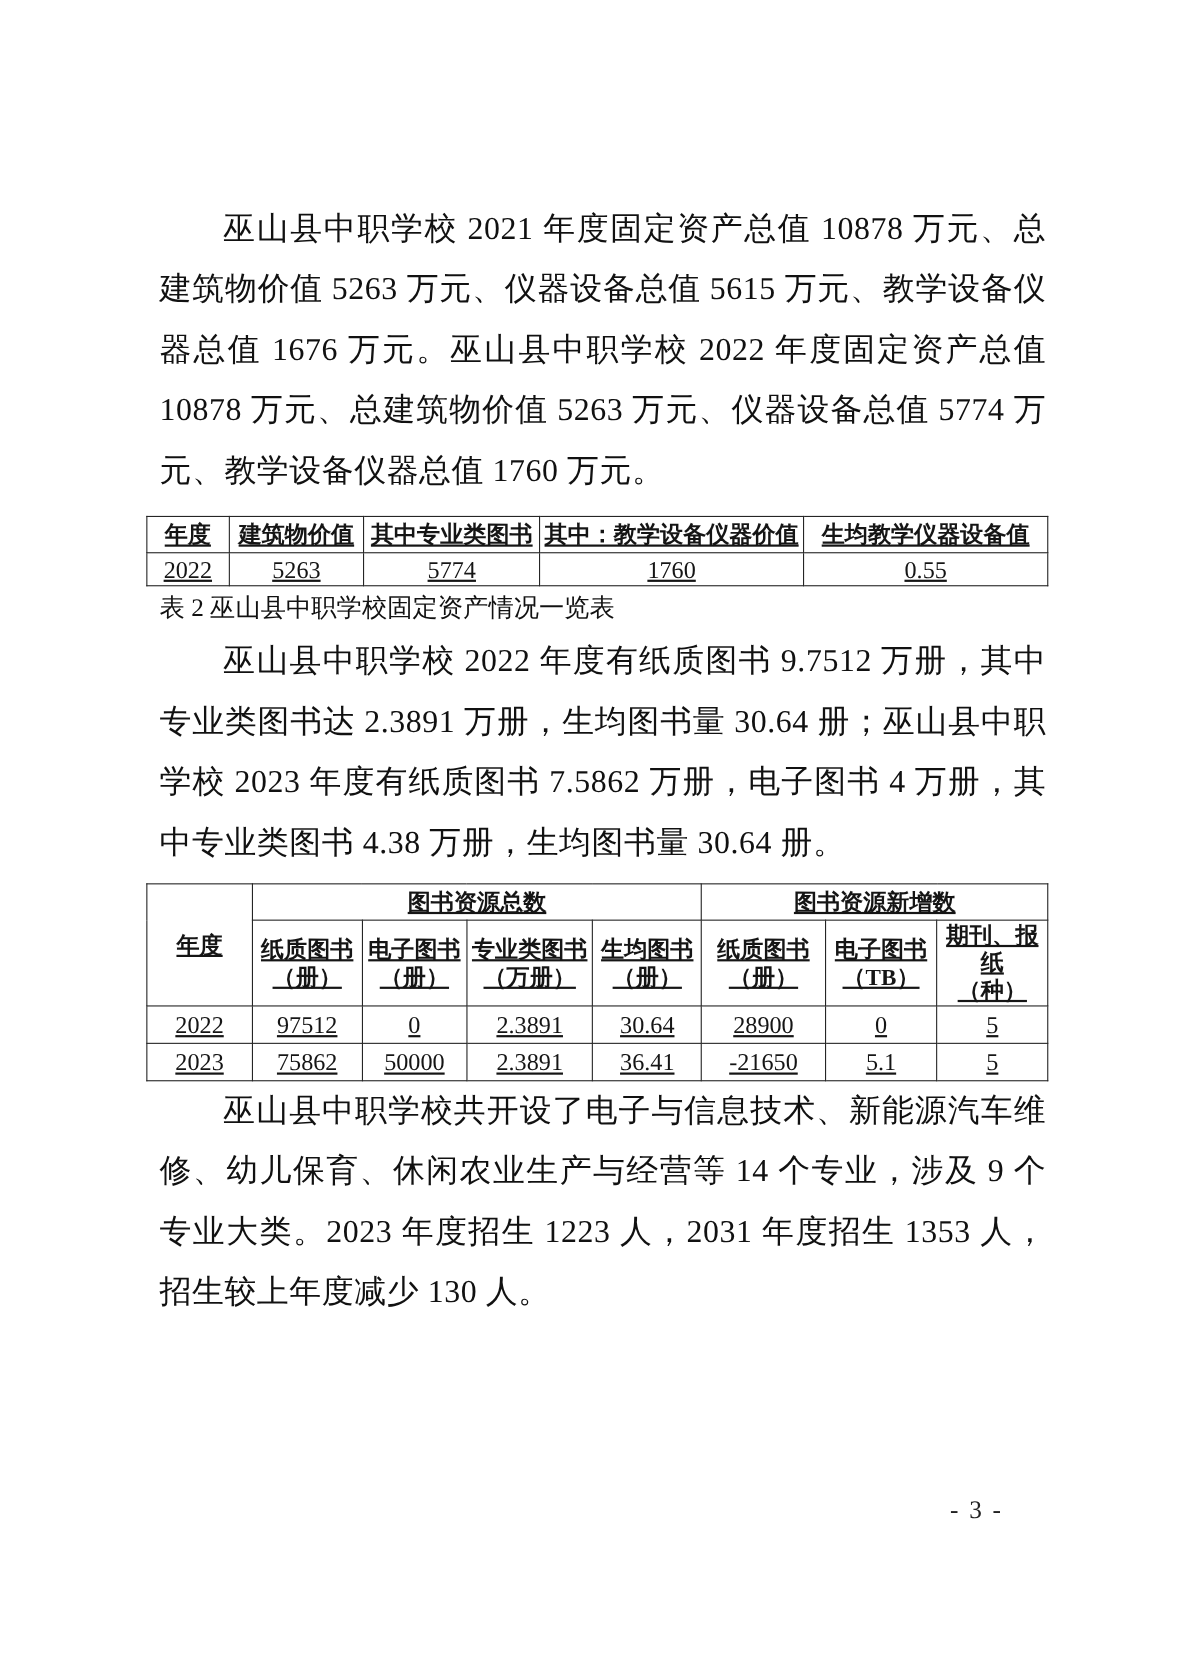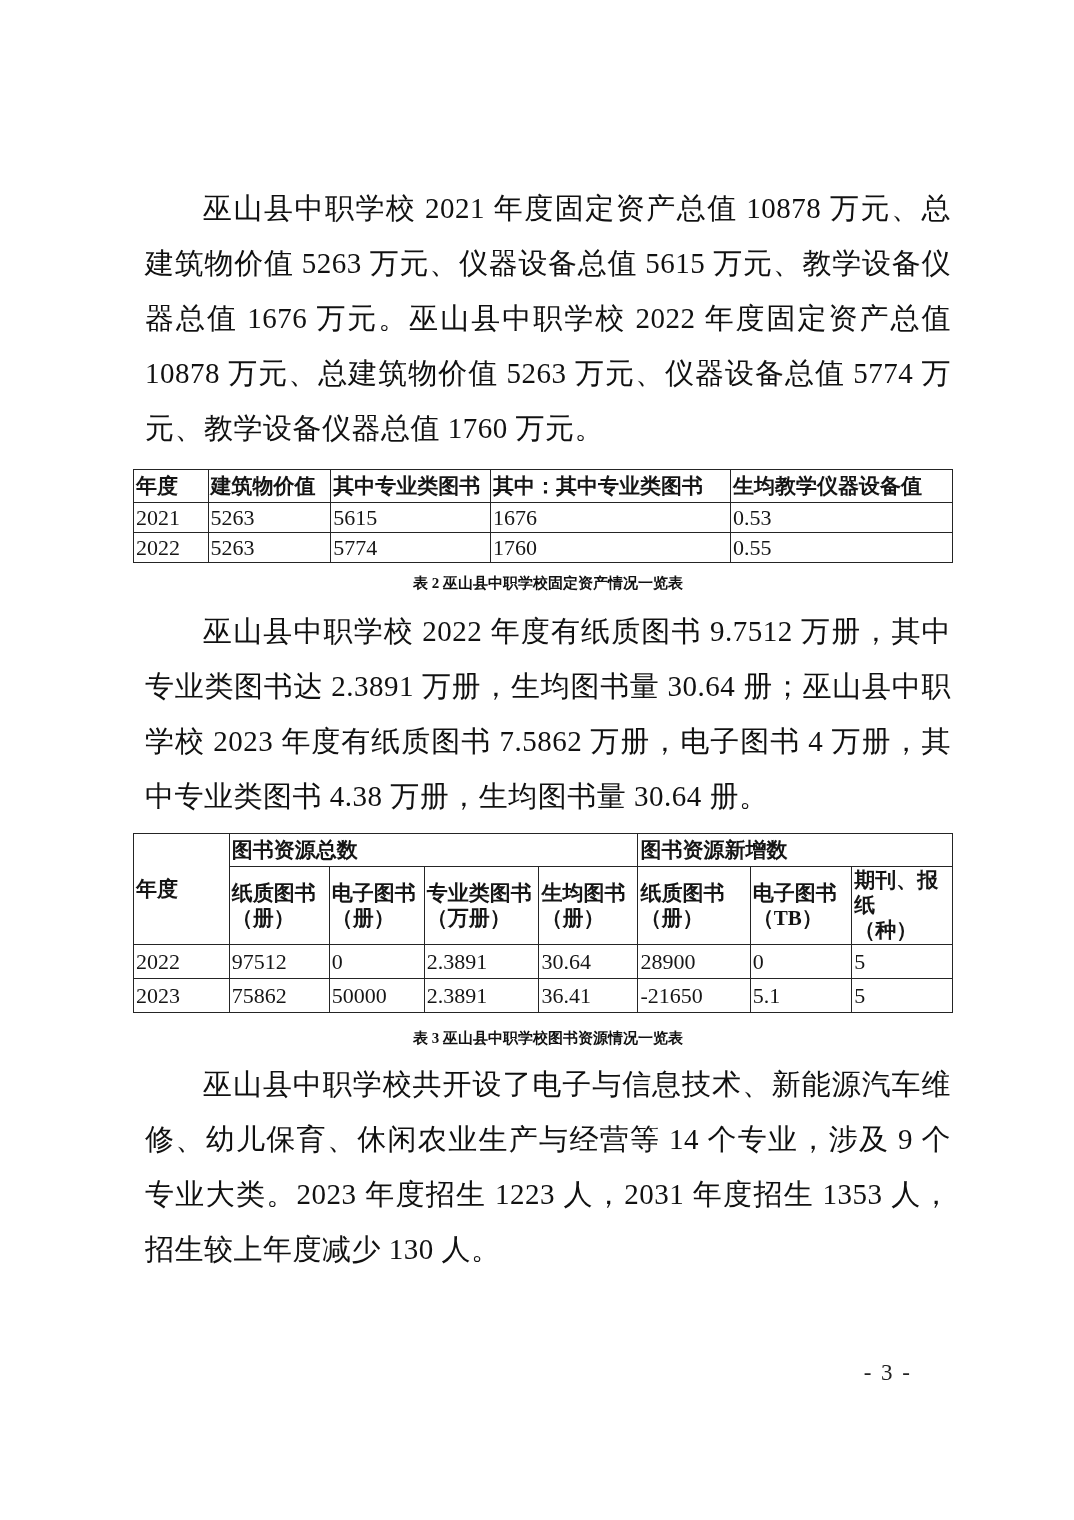--- a/index.html
+++ b/index.html
@@ -28,37 +28,37 @@
   table {
     border-collapse:collapse;
     table-layout:fixed;
     width:820px;
     margin-left:-12px;
     font-size:21px;
     color:#151515;
   }
   th,td {
     border:1.8px solid #252525;
-    text-align:left;
+    text-align:center;
     vertical-align:middle;
     padding:1px 2px;
     font-weight:normal;
+    text-decoration:underline;
   }
   .t1 th { font-weight:bold; height:30px; }
   .t1 td { height:27px; font-size:22px; }
   .t1 { margin-top:13px; }
   .t2 { margin-top:9px; }
   .t2 th { font-weight:bold; }
   .t2 .group-row th { height:30px; }
   .t2 .sub { white-space:pre-line; line-height:25px; height:52px; }
   .t2 td { height:31px; font-size:22px; }
   .caption {
-    font-weight:bold;
-    font-size:15px;
-    text-align:center;
+    font-weight:normal;
+    font-size:23px;
     line-height:30px;
     margin:5px 0 6px 0;
   }
   .caption-books { margin-top:10px; margin-bottom:4px; }
   .section-heading {
     margin:16px 0 4px 0;
     padding-left:58px;
     font-size:31px;
     font-weight:bold;
     line-height:44px;
@@ -86,32 +86,25 @@
           <col style="width:15%">
           <col style="width:19.5%">
         <col style="width:29.3%">
           <col style="width:27.1%">
       </colgroup>
       <thead>
         <tr>
           <th>年度</th>
           <th>建筑物价值</th>
           <th>其中专业类图书</th>
-          <th>其中：其中专业类图书</th>
+          <th>其中：教学设备仪器价值</th>
           <th>生均教学仪器设备值</th>
         </tr>
       </thead>
       <tbody>
-        <tr>
-          <td>2021</td>
-          <td>5263</td>
-          <td>5615</td>
-          <td>1676</td>
-          <td>0.53</td>
-        </tr>
         <tr>
           <td>2022</td>
           <td>5263</td>
           <td>5774</td>
           <td>1760</td>
           <td>0.55</td>
         </tr>
       </tbody>
     </table>
 
@@ -170,21 +163,20 @@
           <td>50000</td>
           <td>2.3891</td>
           <td>36.41</td>
           <td>-21650</td>
           <td>5.1</td>
           <td>5</td>
         </tr>
       </tbody>
     </table>
 
-    <div class="caption caption-books">表 3  巫山县中职学校图书资源情况一览表</div>
 
 
     <p class="body-par">巫山县中职学校共开设了电子与信息技术、新能源汽车维修、幼儿保育、休闲农业生产与经营等 14 个专业，涉及 9 个专业大类。2023 年度招生 1223 人，2031 年度招生 1353 人，招生较上年度减少 130 人。</p>
 
   </div>
 
   <div class="page-number">- 3 -</div>
 </div>
 
 </body></html>

